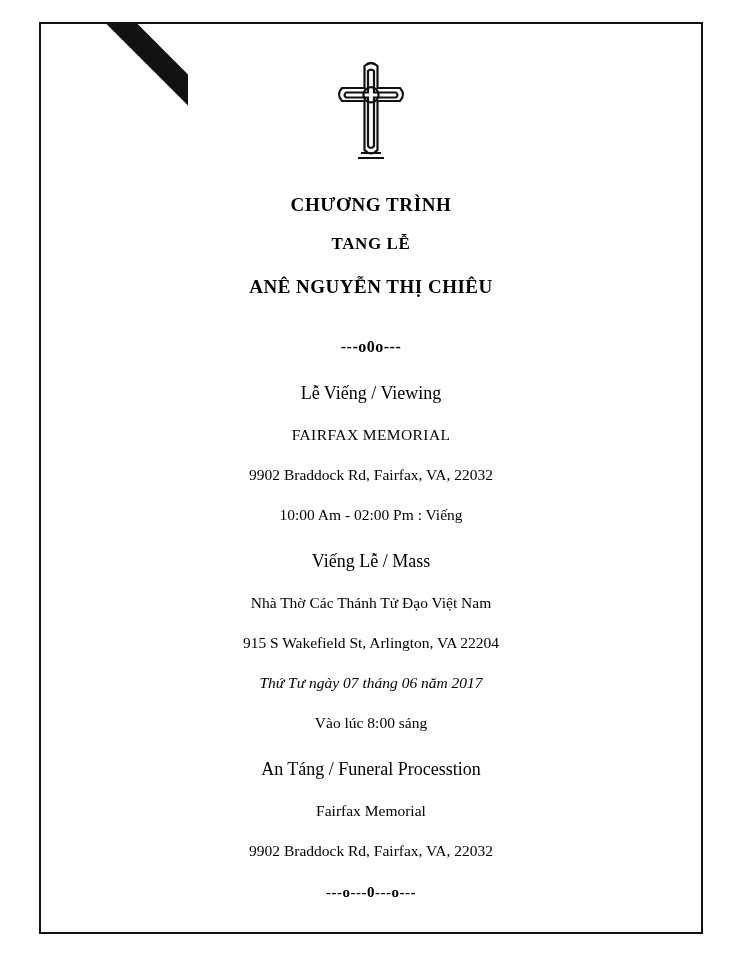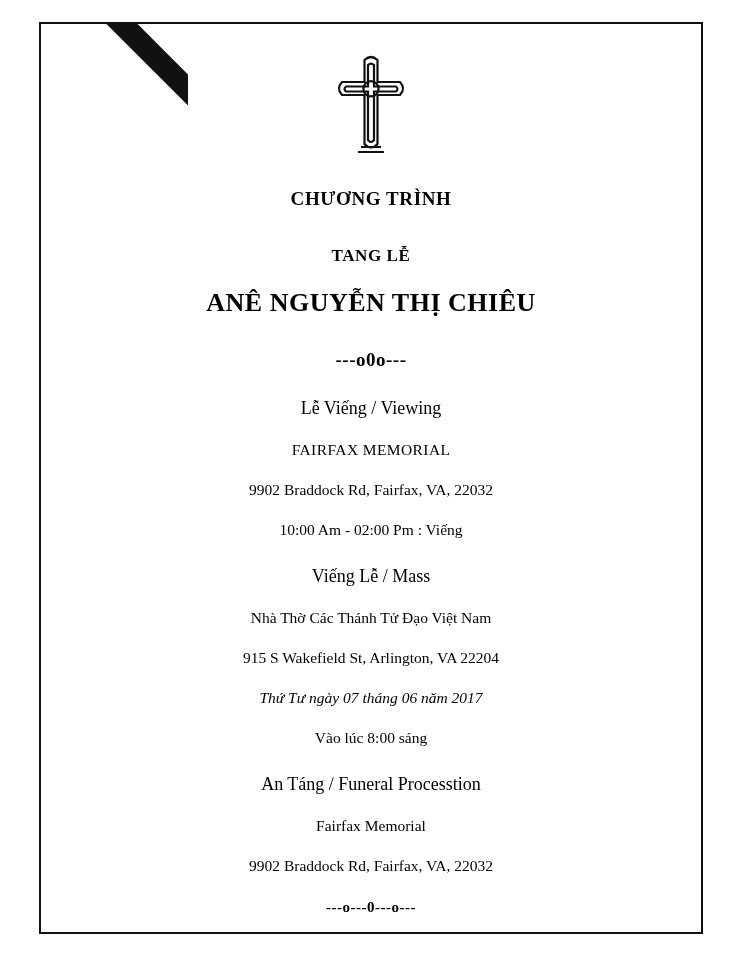--- a/index.html
+++ b/index.html
@@ -52,50 +52,50 @@
   .content {
     position: absolute;
     left: 41px;
     top: 24px;
     width: 660px;
     height: 908px;
     display: flex;
     flex-direction: column;
     align-items: center;
     box-sizing: border-box;
-    padding-top: 20px;
+    padding-top: 26px;
   }
   .cross-wrap {
     margin-top: 8px;
     margin-bottom: 14px;
     line-height: 0;
   }
   .title-main {
     font-size: 19px;
     font-weight: bold;
     letter-spacing: 0.6px;
     margin-top: 14px;
   }
   .title-sub {
     font-size: 17px;
     font-weight: bold;
     letter-spacing: 0.6px;
-    margin-top: 36px;
+    margin-top: 18px;
   }
   .title-name {
-    font-size: 26px;
+    font-size: 19px;
     font-weight: bold;
     letter-spacing: 0.5px;
     margin-top: 22px;
   }
   .divider-o {
-    font-size: 19px;
+    font-size: 16px;
     font-weight: bold;
     letter-spacing: 0.5px;
-    margin-top: 31px;
+    margin-top: 40px;
   }
   .section-head {
     font-size: 18px;
     font-weight: normal;
     margin-top: 27px;
   }
   .line {
     font-size: 15.5px;
     margin-top: 22px;
   }

